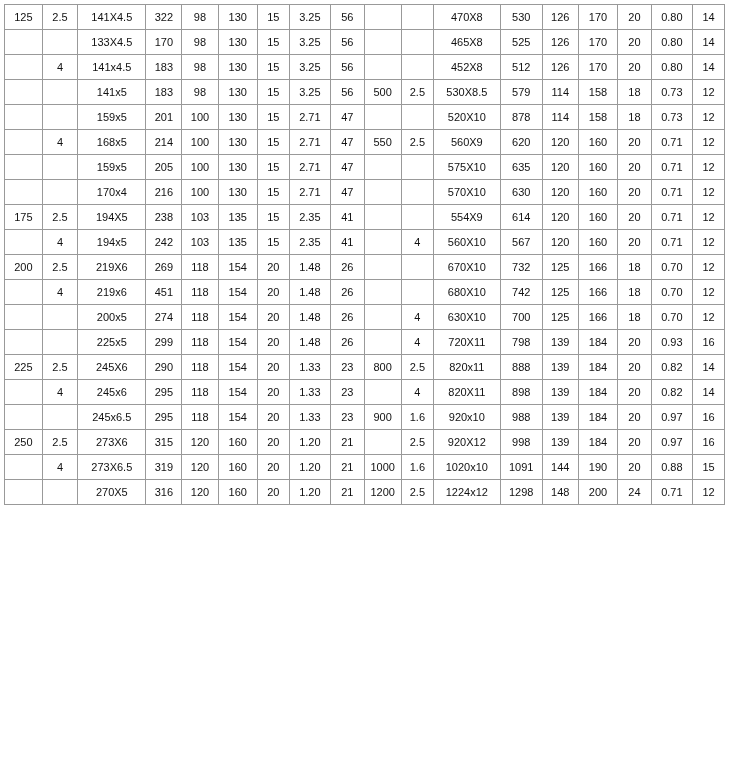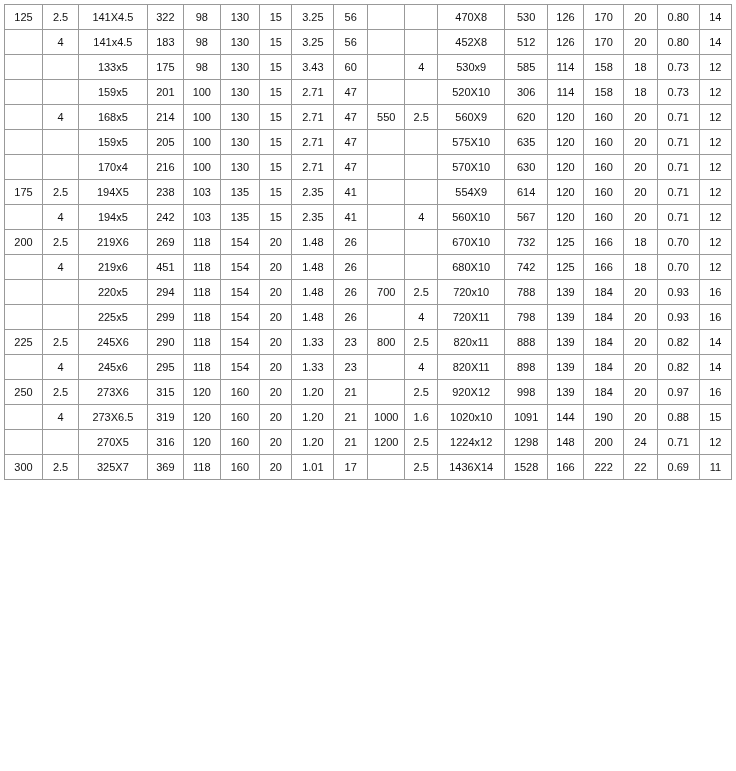--- a/index.html
+++ b/index.html
@@ -10,21 +10,21 @@
   body {
     width: 736px;
     height: 771px;
     font-family: "Liberation Sans", sans-serif;
     font-size: 11px;
     color: #000000;
   }
   #spec-table {
     border-collapse: collapse;
     table-layout: fixed;
-    margin: 4px 4px 0 4px;
+    margin: 4px 11px 0 4px;
   }
   #spec-table td {
     border: 1px solid #999999;
     height: 24px;
     padding: 0 4px;
     text-align: center;
     vertical-align: middle;
     font-size: 11px;
     color: #111111;
     white-space: nowrap;
@@ -90,20 +90,40 @@
         <td>470X8</td>
         <td>530</td>
         <td>126</td>
         <td>170</td>
         <td>20</td>
         <td>0.80</td>
         <td>14</td>
       </tr>
       <tr>
         <td></td>
+        <td></td>
+        <td>133X4.5</td>
+        <td>170</td>
+        <td>98</td>
+        <td>130</td>
+        <td>15</td>
+        <td>3.25</td>
+        <td>56</td>
+        <td></td>
+        <td></td>
+        <td>465X8</td>
+        <td>525</td>
+        <td>126</td>
+        <td>170</td>
+        <td>20</td>
+        <td>0.80</td>
+        <td>14</td>
+      </tr>
+      <tr>
+        <td></td>
         <td>4</td>
         <td>141x4.5</td>
         <td>183</td>
         <td>98</td>
         <td>130</td>
         <td>15</td>
         <td>3.25</td>
         <td>56</td>
         <td></td>
         <td></td>
@@ -111,51 +131,51 @@
         <td>512</td>
         <td>126</td>
         <td>170</td>
         <td>20</td>
         <td>0.80</td>
         <td>14</td>
       </tr>
       <tr>
         <td></td>
         <td></td>
-        <td>133x5</td>
-        <td>175</td>
+        <td>141x5</td>
+        <td>183</td>
         <td>98</td>
         <td>130</td>
         <td>15</td>
-        <td>3.43</td>
-        <td>60</td>
-        <td></td>
-        <td>4</td>
-        <td>530x9</td>
-        <td>585</td>
+        <td>3.25</td>
+        <td>56</td>
+        <td>500</td>
+        <td>2.5</td>
+        <td>530X8.5</td>
+        <td>579</td>
         <td>114</td>
         <td>158</td>
         <td>18</td>
         <td>0.73</td>
         <td>12</td>
       </tr>
       <tr>
         <td></td>
         <td></td>
         <td>159x5</td>
         <td>201</td>
         <td>100</td>
         <td>130</td>
         <td>15</td>
         <td>2.71</td>
         <td>47</td>
         <td></td>
         <td></td>
         <td>520X10</td>
-        <td>306</td>
+        <td>878</td>
         <td>114</td>
         <td>158</td>
         <td>18</td>
         <td>0.73</td>
         <td>12</td>
       </tr>
       <tr>
         <td></td>
         <td>4</td>
         <td>168x5</td>
@@ -291,36 +311,36 @@
         <td>742</td>
         <td>125</td>
         <td>166</td>
         <td>18</td>
         <td>0.70</td>
         <td>12</td>
       </tr>
       <tr>
         <td></td>
         <td></td>
-        <td>220x5</td>
-        <td>294</td>
+        <td>200x5</td>
+        <td>274</td>
         <td>118</td>
         <td>154</td>
         <td>20</td>
         <td>1.48</td>
         <td>26</td>
+        <td></td>
+        <td>4</td>
+        <td>630X10</td>
         <td>700</td>
-        <td>2.5</td>
-        <td>720x10</td>
-        <td>788</td>
-        <td>139</td>
-        <td>184</td>
-        <td>20</td>
-        <td>0.93</td>
-        <td>16</td>
+        <td>125</td>
+        <td>166</td>
+        <td>18</td>
+        <td>0.70</td>
+        <td>12</td>
       </tr>
       <tr>
         <td></td>
         <td></td>
         <td>225x5</td>
         <td>299</td>
         <td>118</td>
         <td>154</td>
         <td>20</td>
         <td>1.48</td>
@@ -367,20 +387,40 @@
         <td>23</td>
         <td></td>
         <td>4</td>
         <td>820X11</td>
         <td>898</td>
         <td>139</td>
         <td>184</td>
         <td>20</td>
         <td>0.82</td>
         <td>14</td>
+      </tr>
+      <tr>
+        <td></td>
+        <td></td>
+        <td>245x6.5</td>
+        <td>295</td>
+        <td>118</td>
+        <td>154</td>
+        <td>20</td>
+        <td>1.33</td>
+        <td>23</td>
+        <td>900</td>
+        <td>1.6</td>
+        <td>920x10</td>
+        <td>988</td>
+        <td>139</td>
+        <td>184</td>
+        <td>20</td>
+        <td>0.97</td>
+        <td>16</td>
       </tr>
       <tr>
         <td>250</td>
         <td>2.5</td>
         <td>273X6</td>
         <td>315</td>
         <td>120</td>
         <td>160</td>
         <td>20</td>
         <td>1.20</td>
@@ -428,34 +468,14 @@
         <td>1200</td>
         <td>2.5</td>
         <td>1224x12</td>
         <td>1298</td>
         <td>148</td>
         <td>200</td>
         <td>24</td>
         <td>0.71</td>
         <td>12</td>
       </tr>
-      <tr>
-        <td>300</td>
-        <td>2.5</td>
-        <td>325X7</td>
-        <td>369</td>
-        <td>118</td>
-        <td>160</td>
-        <td>20</td>
-        <td>1.01</td>
-        <td>17</td>
-        <td></td>
-        <td>2.5</td>
-        <td>1436X14</td>
-        <td>1528</td>
-        <td>166</td>
-        <td>222</td>
-        <td>22</td>
-        <td>0.69</td>
-        <td>11</td>
-      </tr>
     </tbody>
 </table>
 
 </body></html>

